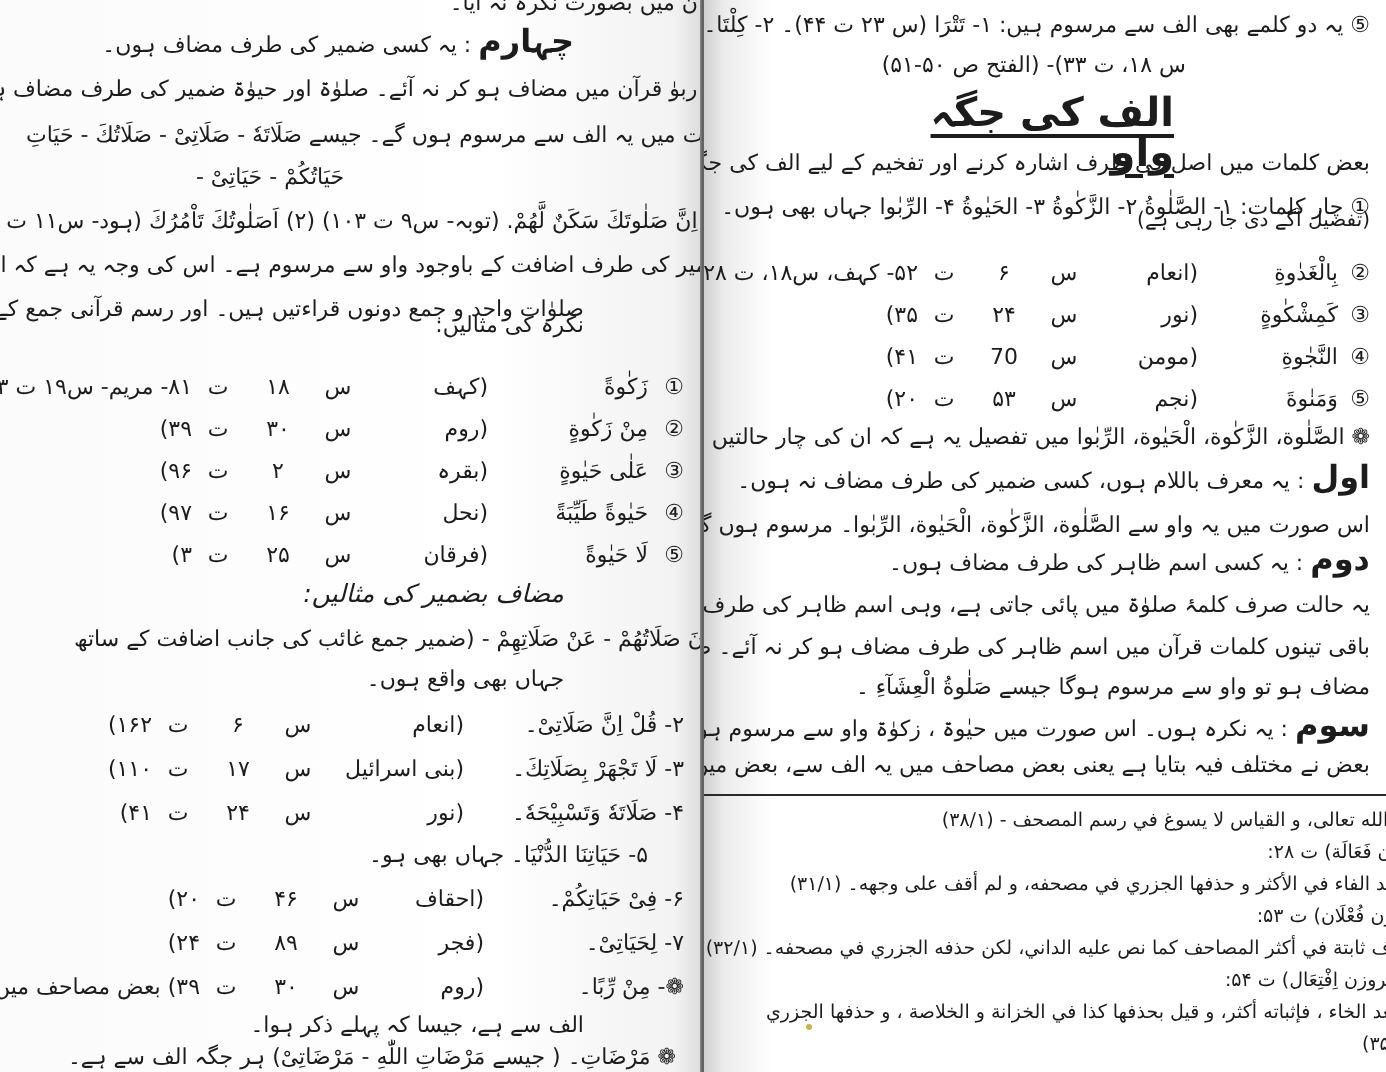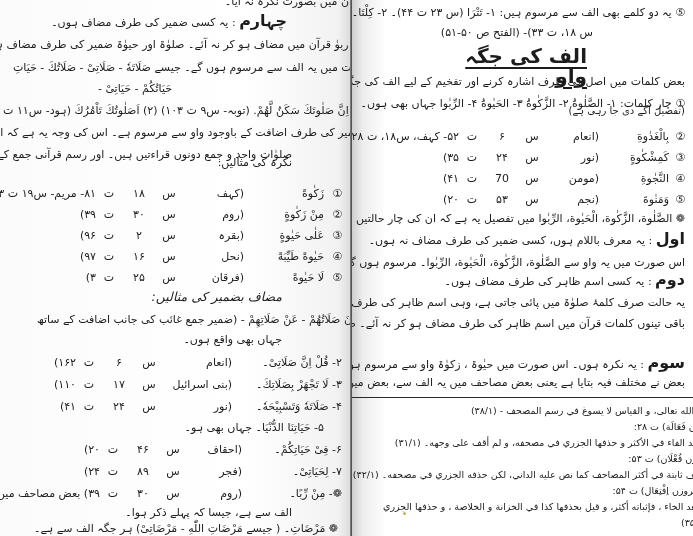--- a/index.html
+++ b/index.html
@@ -239,20 +239,21 @@
     <span>: یہ معرف باللام ہوں، کسی ضمیر کی طرف مضاف نہ ہوں۔</span>
   </div>
   <div class="line rp" style="top:256px;">اس صورت میں یہ واو سے الصَّلٰوة، الزَّكٰوة، الْحَیٰوة، الرِّبٰوا۔ مرسوم ہوں گے۔</div>
 
   <div class="line rp" style="top:273px;">
     <span class="heading-bold">دوم</span>
     <span>: یہ کسی اسم ظاہر کی طرف مضاف ہوں۔</span>
   </div>
   <div class="line rp" style="top:296px;">یہ حالت صرف کلمۂ صلوٰۃ میں پائی جاتی ہے، وہی اسم ظاہر کی طرف مضاف ہو کر قرآن میں آیا</div>
   <div class="line rp" style="top:317px;">باقی تینوں کلمات قرآن میں اسم ظاہر کی طرف مضاف ہو کر نہ آئے۔ صلوٰۃ جب اسم ظاہر کی طرف</div>
+  <div class="line rp" style="top:337px;">مضاف ہو تو واو سے مرسوم ہوگا جیسے صَلٰوةُ الْعِشَآءِ ۔</div>
 
   <div class="line rp" style="top:356px;">
     <span class="heading-bold">سوم</span>
     <span>: یہ نکرہ ہوں۔ اس صورت میں حیٰوۃ ، زکوٰۃ واو سے مرسوم ہوں گے۔ رِبًا نکرہ کو</span>
   </div>
   <div class="line rp" style="top:376px;">بعض نے مختلف فیہ بتایا ہے یعنی بعض مصاحف میں یہ الف سے، بعض میں واو سے مرسوم ہے۔</div>
 </div>
 
 <div class="rule" style="top:397px;"></div>
 

